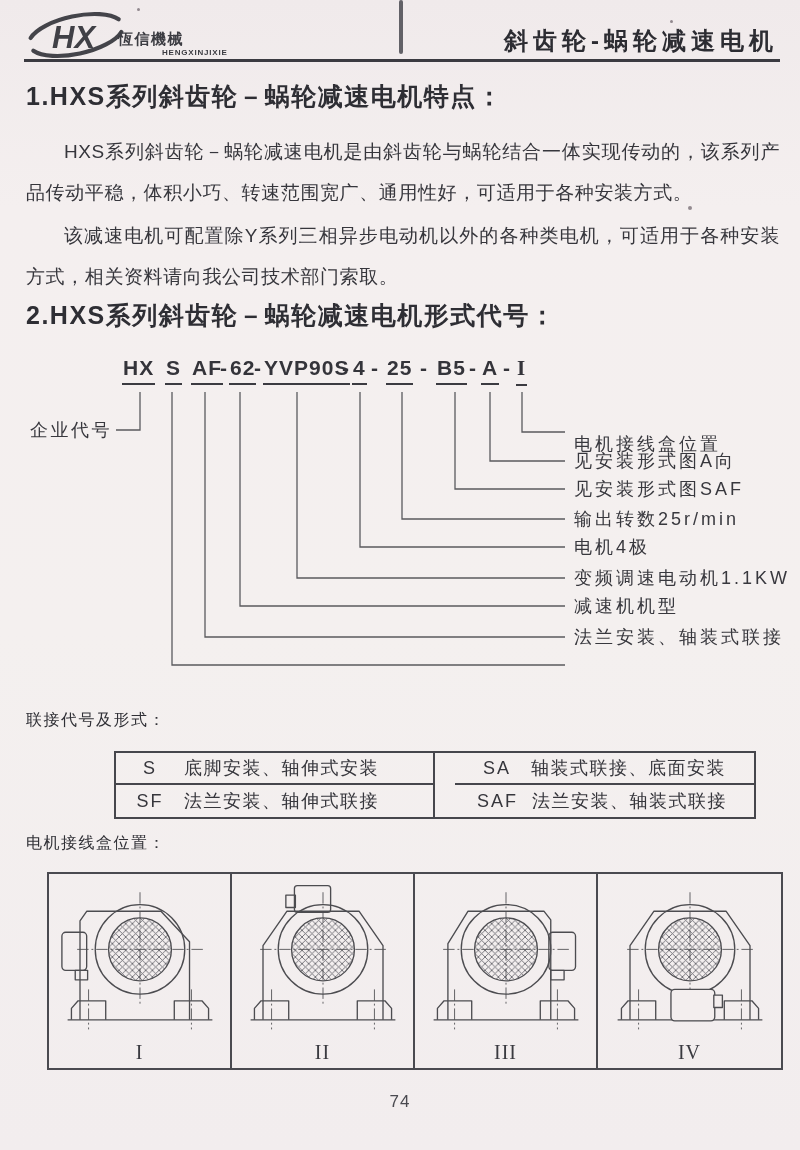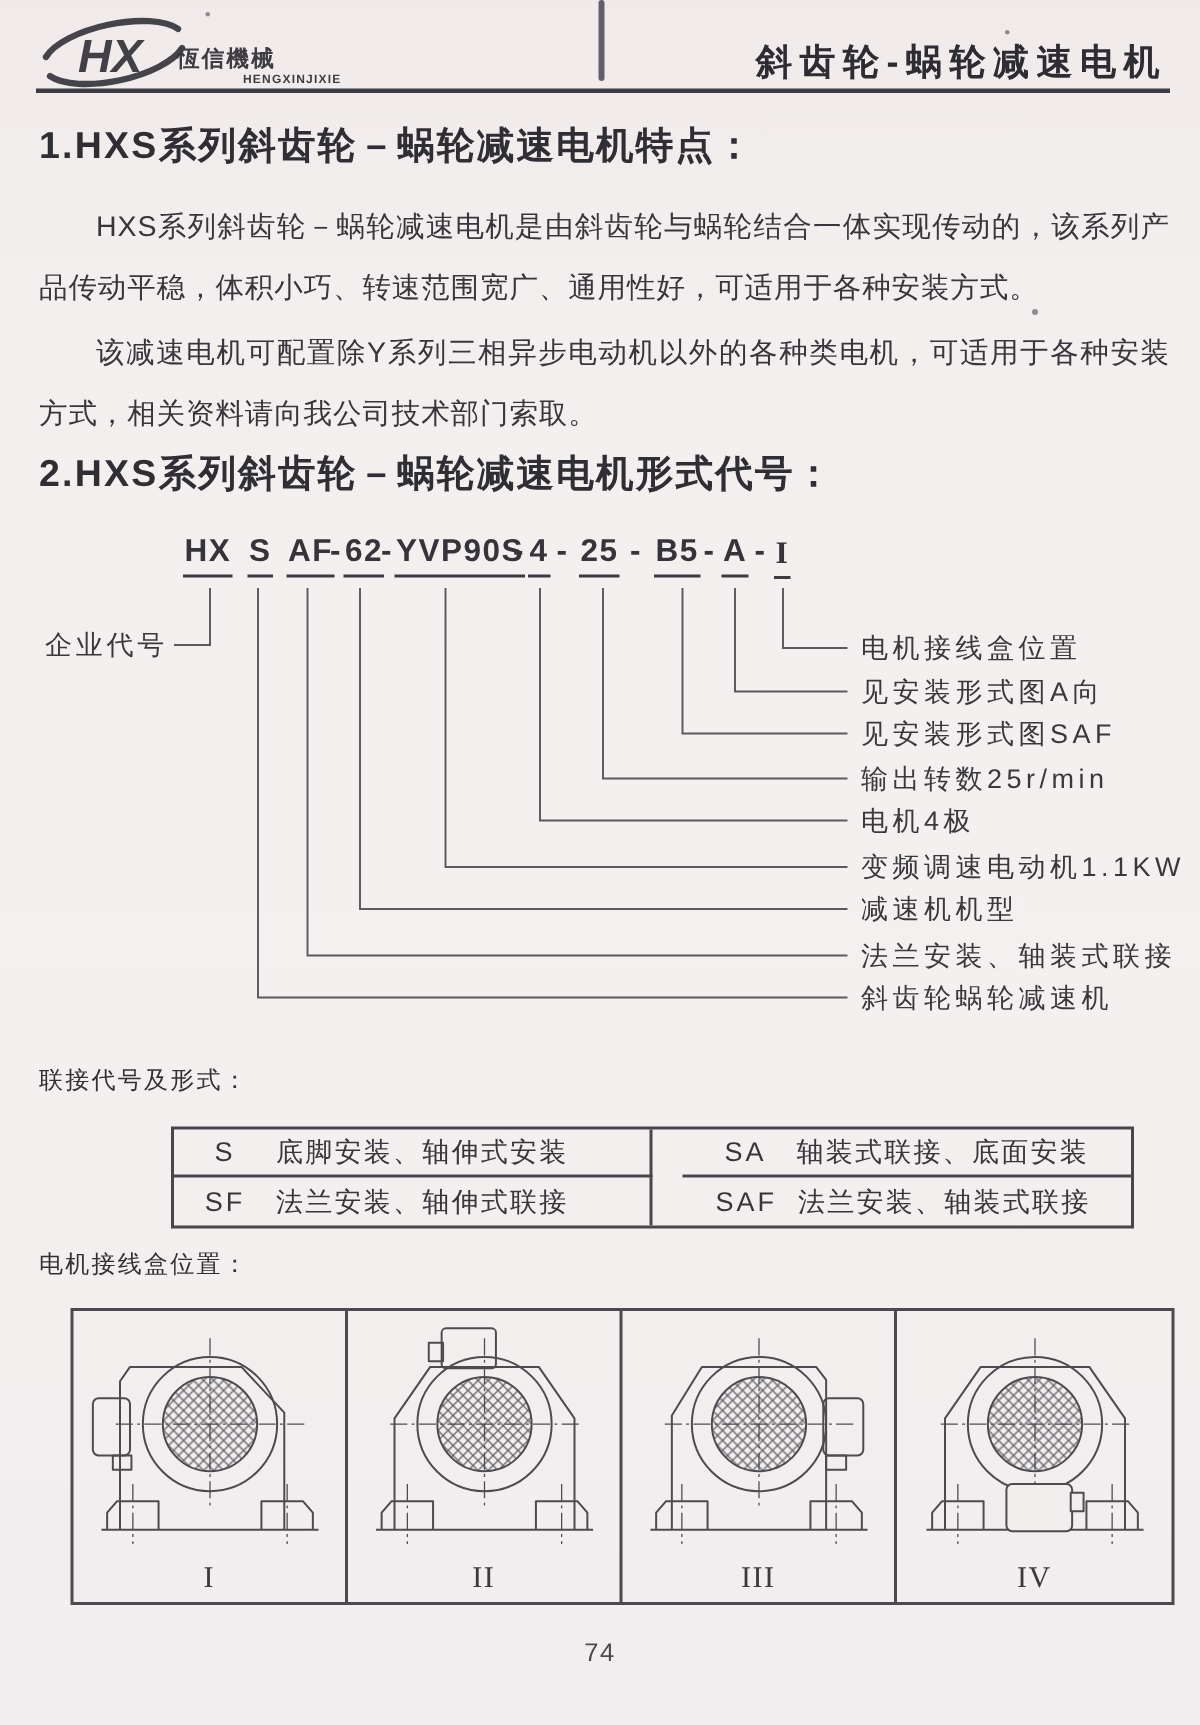--- a/index.html
+++ b/index.html
@@ -103,29 +103,28 @@
       <path d="M455 2 V99 H565"></path>
       <path d="M402 2 V129 H565"></path>
       <path d="M360 2 V157 H565"></path>
       <path d="M297 2 V188 H565"></path>
       <path d="M240 2 V216 H565"></path>
       <path d="M205 2 V247 H565"></path>
       <path d="M172 2 V275 H565"></path>
     </g>
   </svg>
   <div class="label-left">企业代号</div>
-  <div class="label-right" style="top:420px">电机接线盒位置</div>
+  <div class="label-right" style="top:432px">电机接线盒位置</div>
   <div class="label-right" style="top:449px">见安装形式图A向</div>
   <div class="label-right" style="top:477px">见安装形式图SAF</div>
   <div class="label-right" style="top:507px">输出转数25r/min</div>
   <div class="label-right" style="top:535px">电机4极</div>
   <div class="label-right" style="top:566px">变频调速电动机1.1KW</div>
   <div class="label-right" style="top:594px">减速机机型</div>
   <div class="label-right" style="top:625px">法兰安装、轴装式联接</div>
-  <div class="label-right" style="top:653px">斜齿轮蜗轮减速机</div>
 
   <div class="sub-head sh-conn">联接代号及形式：</div>
   <div class="conn-table">
     <div class="conn-cell">
       <span class="conn-code">S</span>
       <span>底脚安装、轴伸式安装</span>
     </div>
     <div class="conn-cell">
       <span class="conn-code">SA</span>
       <span>轴装式联接、底面安装</span>

